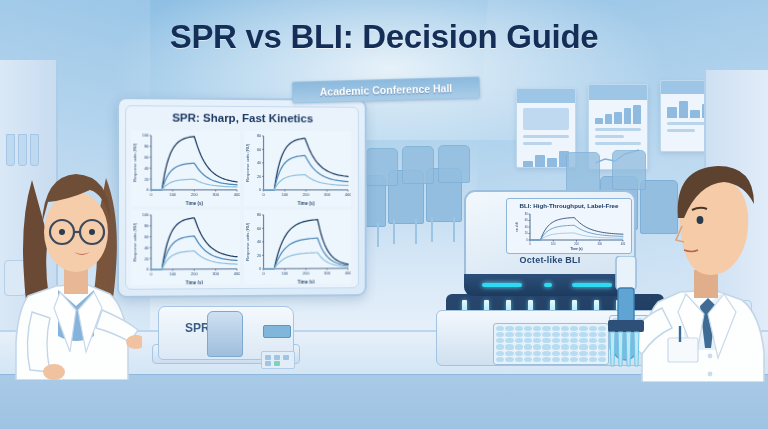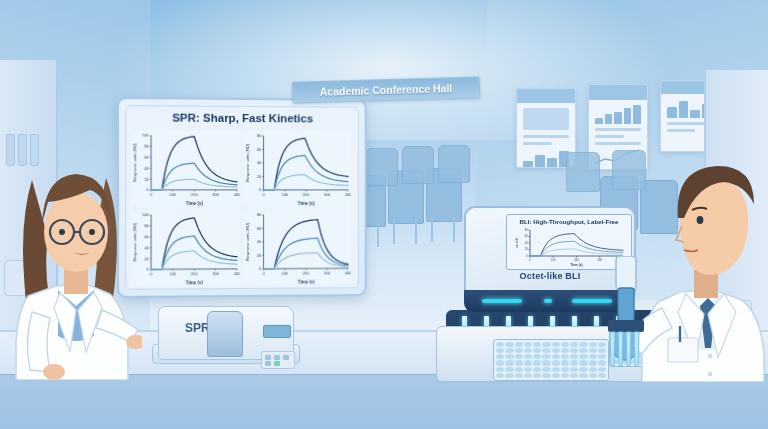--- a/index.html
+++ b/index.html
@@ -135,21 +135,21 @@
   #spr-screen{
     position:absolute;left:104px;top:18px;width:26px;height:11px;
     background:#7fb6da;border:1px solid #5e97c2;border-radius:2px;
   }
   #spr-pad{
     position:absolute;left:102px;top:44px;width:32px;height:16px;
     background:#e2edf8;border:1px solid #b0cce7;border-radius:2px;
   }
   .spr-btn{position:absolute;width:6px;height:5px;background:#9ec5e4;border-radius:1px;}
   
-  #bli{position:absolute;left:430px;top:206px;width:250px;height:185px;}
+  #bli{position:absolute;left:430px;top:190px;width:250px;height:185px;}
   #bli-head{
     position:absolute;left:34px;top:0;width:168px;height:92px;
     background:linear-gradient(165deg,#f2f8fd 0%,#d2e2f1 100%);
     border:2px solid #9dbfdf;border-radius:11px;
   }
   #bli-screen{
     position:absolute;left:40px;top:6px;width:124px;height:54px;
     background:#eff6fd;border:1.5px solid #8fb5d8;border-radius:3px;overflow:hidden;
   }
   #bli-screen-title{
@@ -691,17 +691,18 @@
     <rect x="24" y="32" width="16" height="34" rx="3" fill="#5fa4d2" stroke="#3e7fb2" stroke-width="1.4"></rect>
     <rect x="14" y="64" width="36" height="12" rx="2" fill="#2d4f78"></rect>
     <g fill="#bfe7f7" stroke="#6fc6e4" stroke-width="1">
       <polygon points="16,76 21,76 20,110 17,110"></polygon>
       <polygon points="24,76 29,76 28,110 25,110"></polygon>
       <polygon points="32,76 37,76 36,110 33,110"></polygon>
       <polygon points="40,76 45,76 44,110 41,110"></polygon>
     </g>
   </svg>
 
+  <div id="title">SPR vs BLI: Decision Guide</div>
   <div id="banner">
     <div id="banner-text">Academic Conference Hall</div>
   </div>
 
 </div>
 
 </body></html>

